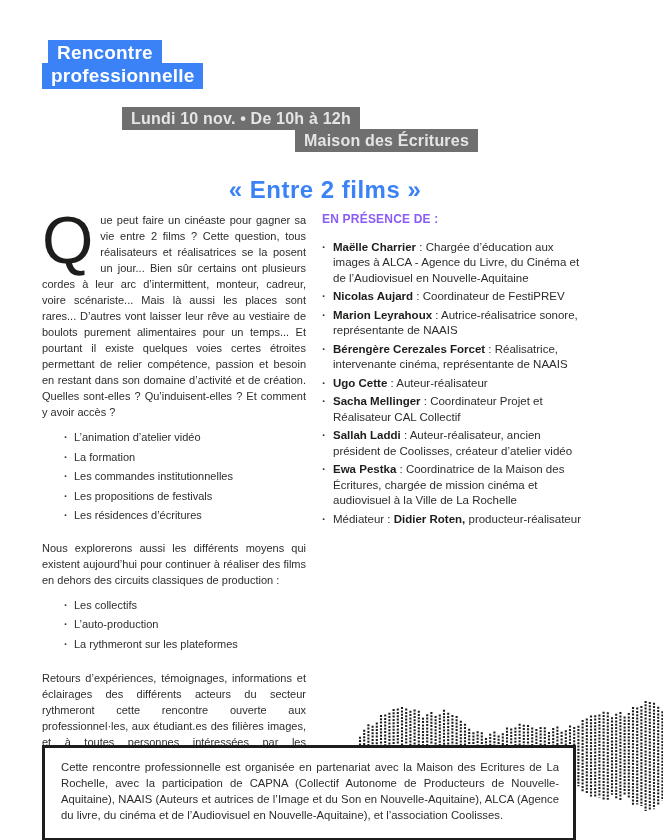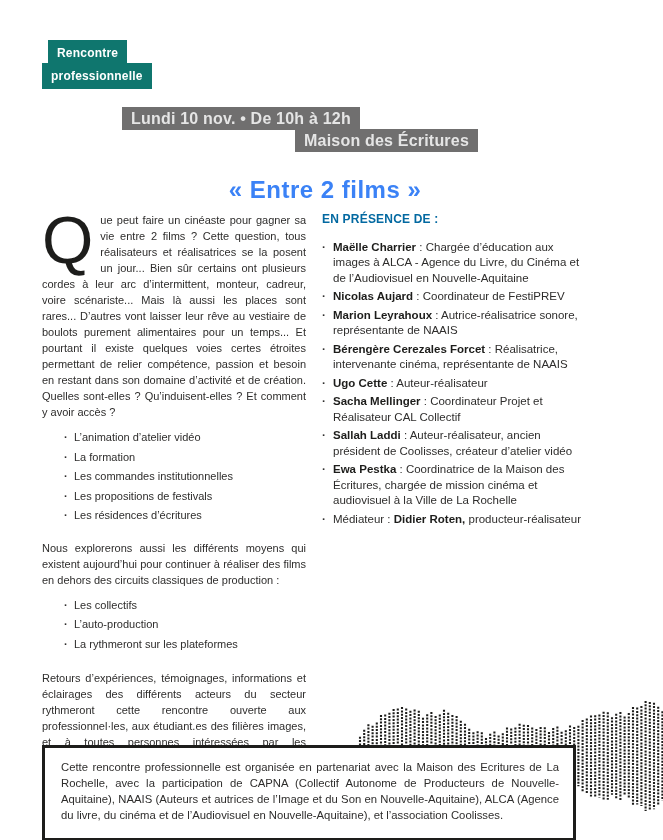--- a/index.html
+++ b/index.html
@@ -2,22 +2,22 @@
 <html><head>
 <meta charset="utf-8">
 <style>
   html,body{margin:0;padding:0;background:#fff;}
   .page{
     position:relative;width:663px;height:840px;background:#ffffff;overflow:hidden;
     font-family:"Liberation Sans","DejaVu Sans",sans-serif;color:#2e2d2c;
   }
   
   .tag-line{
-    position:absolute;background:#0f766e;color:#ffffff;font-weight:bold;
-    font-size:12px;line-height:20px;padding:3px 9px;letter-spacing:.2px;white-space:nowrap;
+    position:absolute;background:#3b82f6;color:#ffffff;font-weight:bold;
+    font-size:19px;line-height:20px;padding:3px 9px;letter-spacing:.2px;white-space:nowrap;
   }
   .tag-line.l1{left:48px;top:40px;}
   .tag-line.l2{left:42px;top:63px;}
   
   .banner{
     position:absolute;background:#706f6f;color:#e5e5e5;font-weight:bold;
     font-size:16px;line-height:19px;padding:2px 9px;letter-spacing:.2px;white-space:nowrap;
   }
   .banner.date{left:122px;top:107px;}
   .banner.venue{right:185px;top:129px;}
@@ -32,21 +32,21 @@
   .dropcap{
     float:left;font-size:66px;line-height:50px;font-weight:400;color:#1d1d1b;
     margin:3px 7px 0 0;
   }
   .blist{list-style:none;margin:10px 0 0 0;padding:0 0 0 22px;}
   .blist li{position:relative;padding-left:10px;margin-bottom:4px;line-height:15.5px;}
   .blist .bullet{position:absolute;left:0;top:0;font-weight:bold;}
   .para2{margin-top:16px !important;}
   .para3{margin-top:18px !important;}
   .col-right{position:absolute;left:322px;top:212px;width:268px;font-size:11.5px;line-height:15.5px;}
-  .col-right h2{margin:0 0 12px 0;font-size:12px;font-weight:bold;color:#0369a1;letter-spacing:.2px;}
+  .col-right h2{margin:0 0 12px 0;font-size:12px;font-weight:bold;color:#8b5cf6;letter-spacing:.2px;}
   .plist{list-style:none;margin:0;padding:0;}
   .plist li{position:relative;padding-left:11px;margin-bottom:3px;}
   .plist .bullet{position:absolute;left:0;top:0;font-weight:bold;}
   .plist strong{color:#1d1d1b;}
   
   .wave{position:absolute;left:355px;top:690px;z-index:0;}
   
   .footer-box{
     position:absolute;left:42px;top:745px;width:534px;height:96px;box-sizing:border-box;
     border:3px solid #1d1d1b;background:#ffffff;z-index:1;padding:11px 14px 10px 16px;

